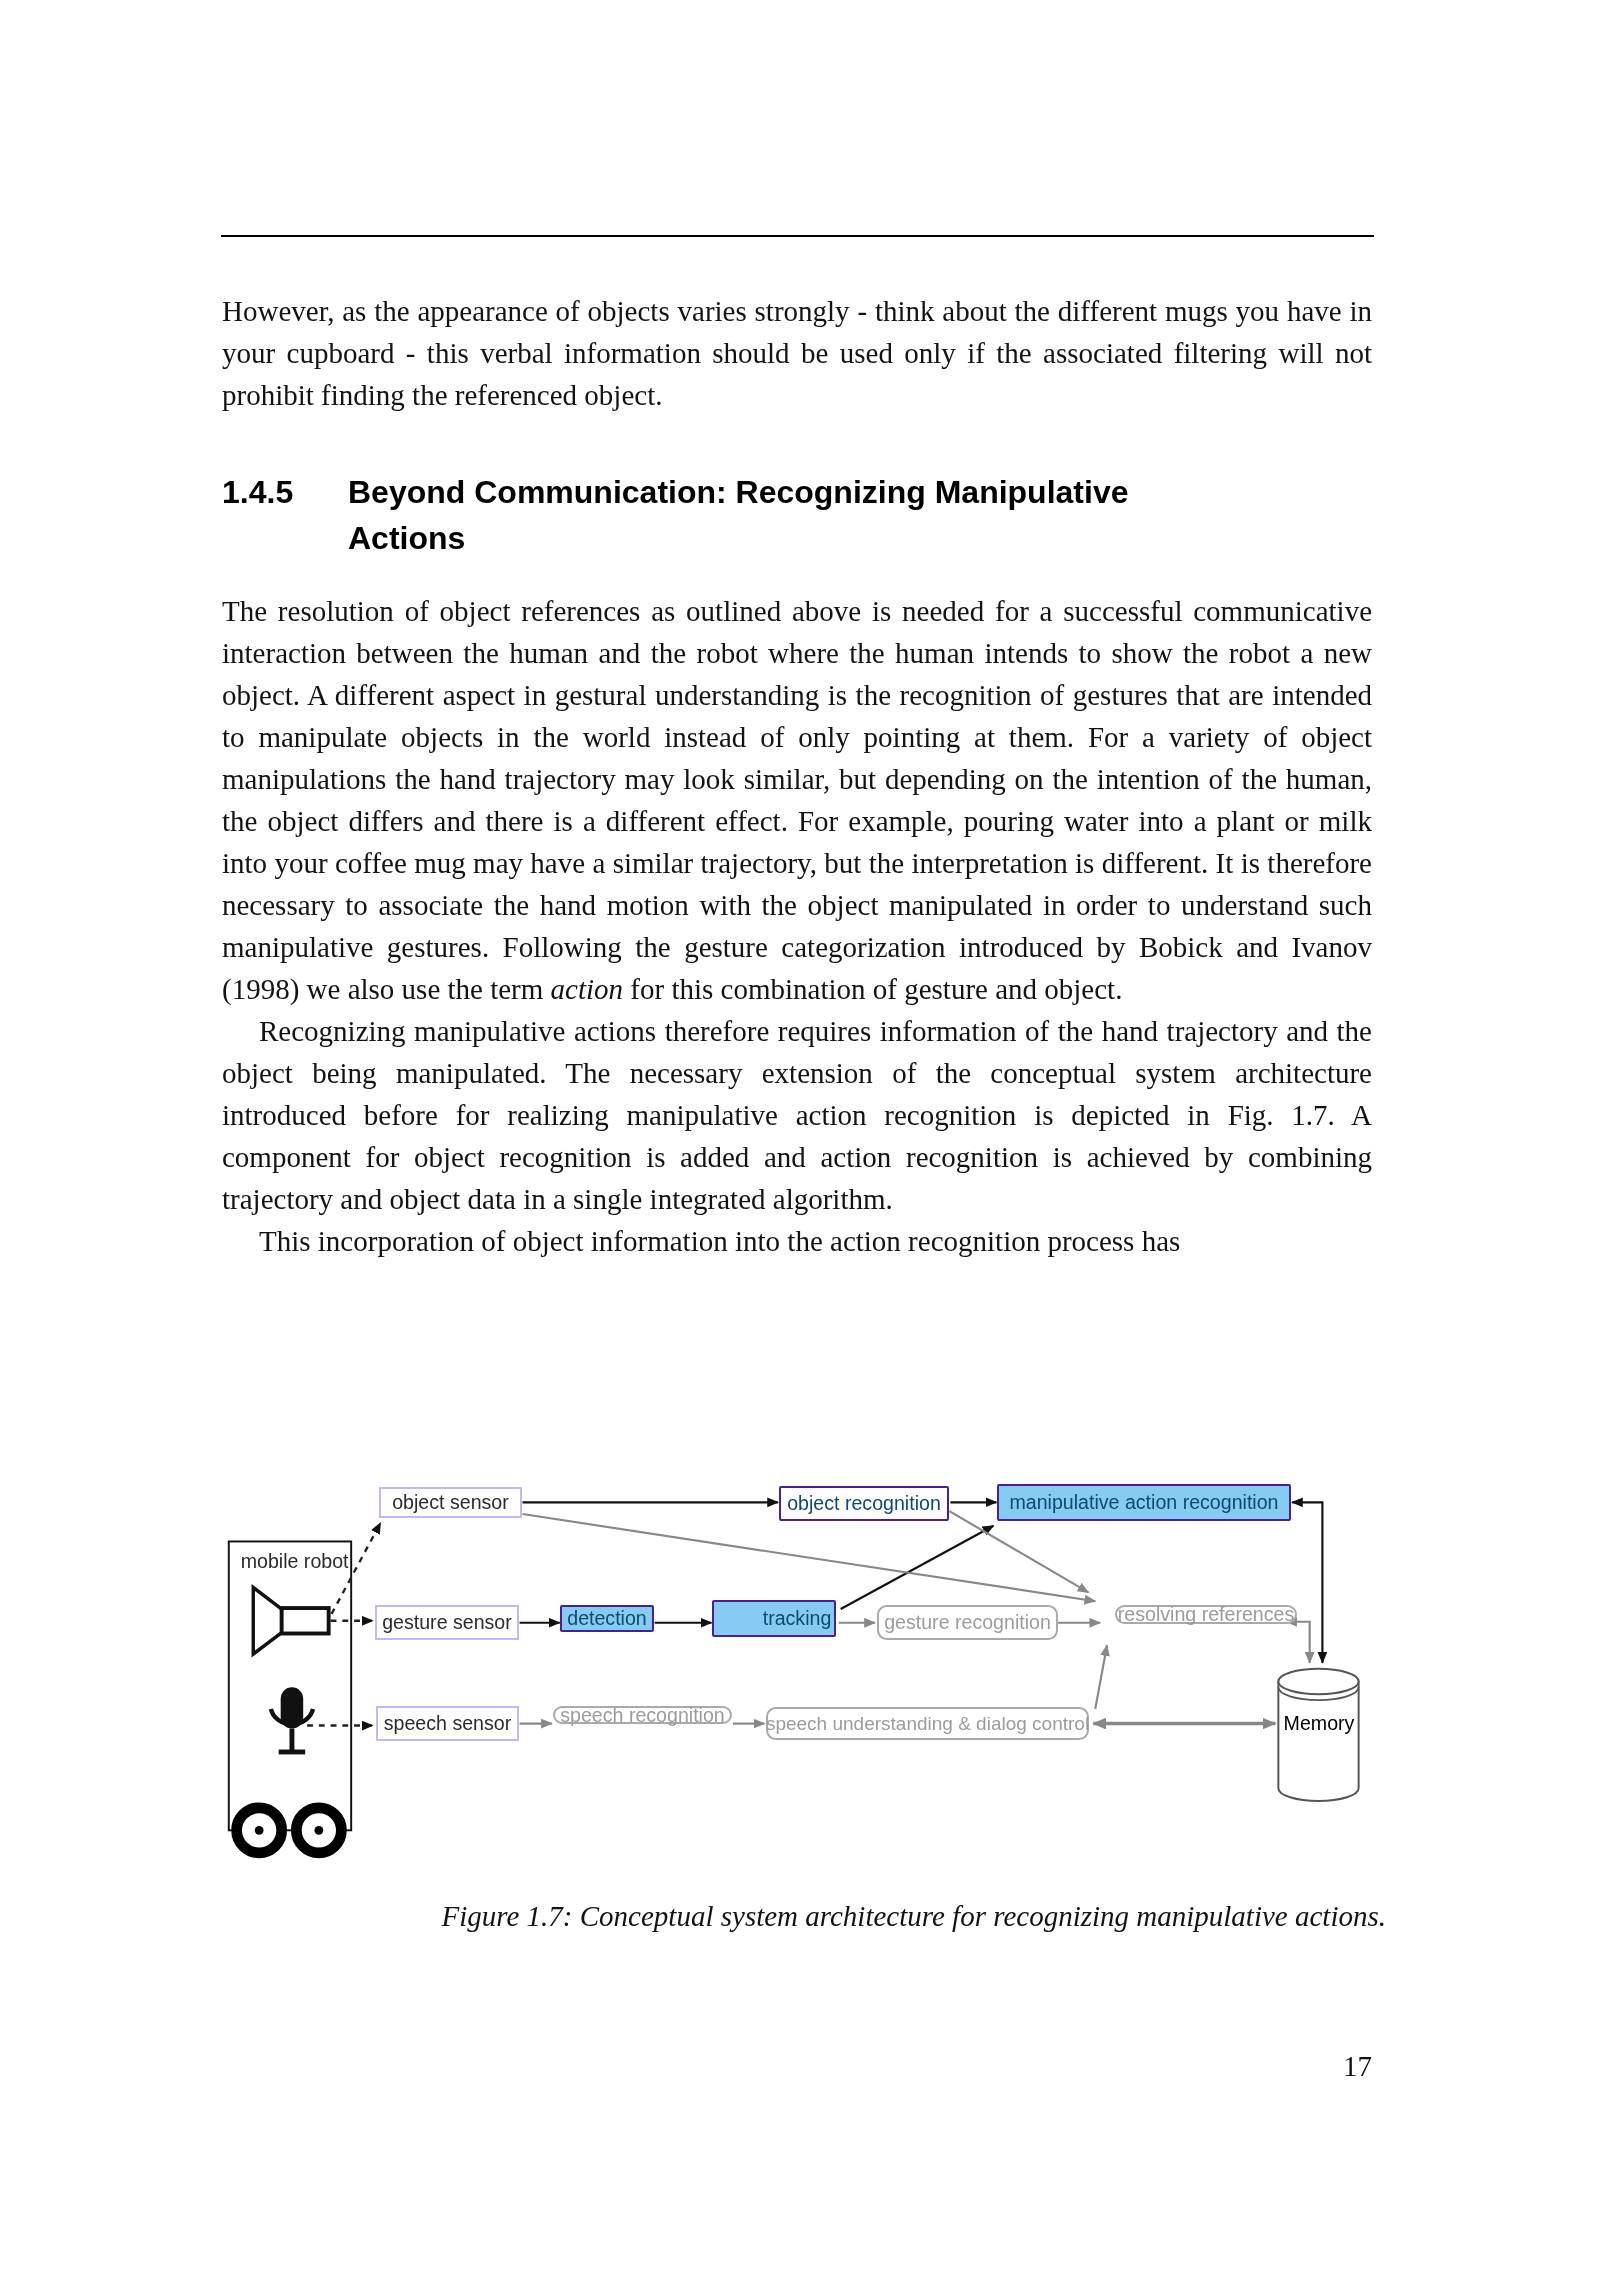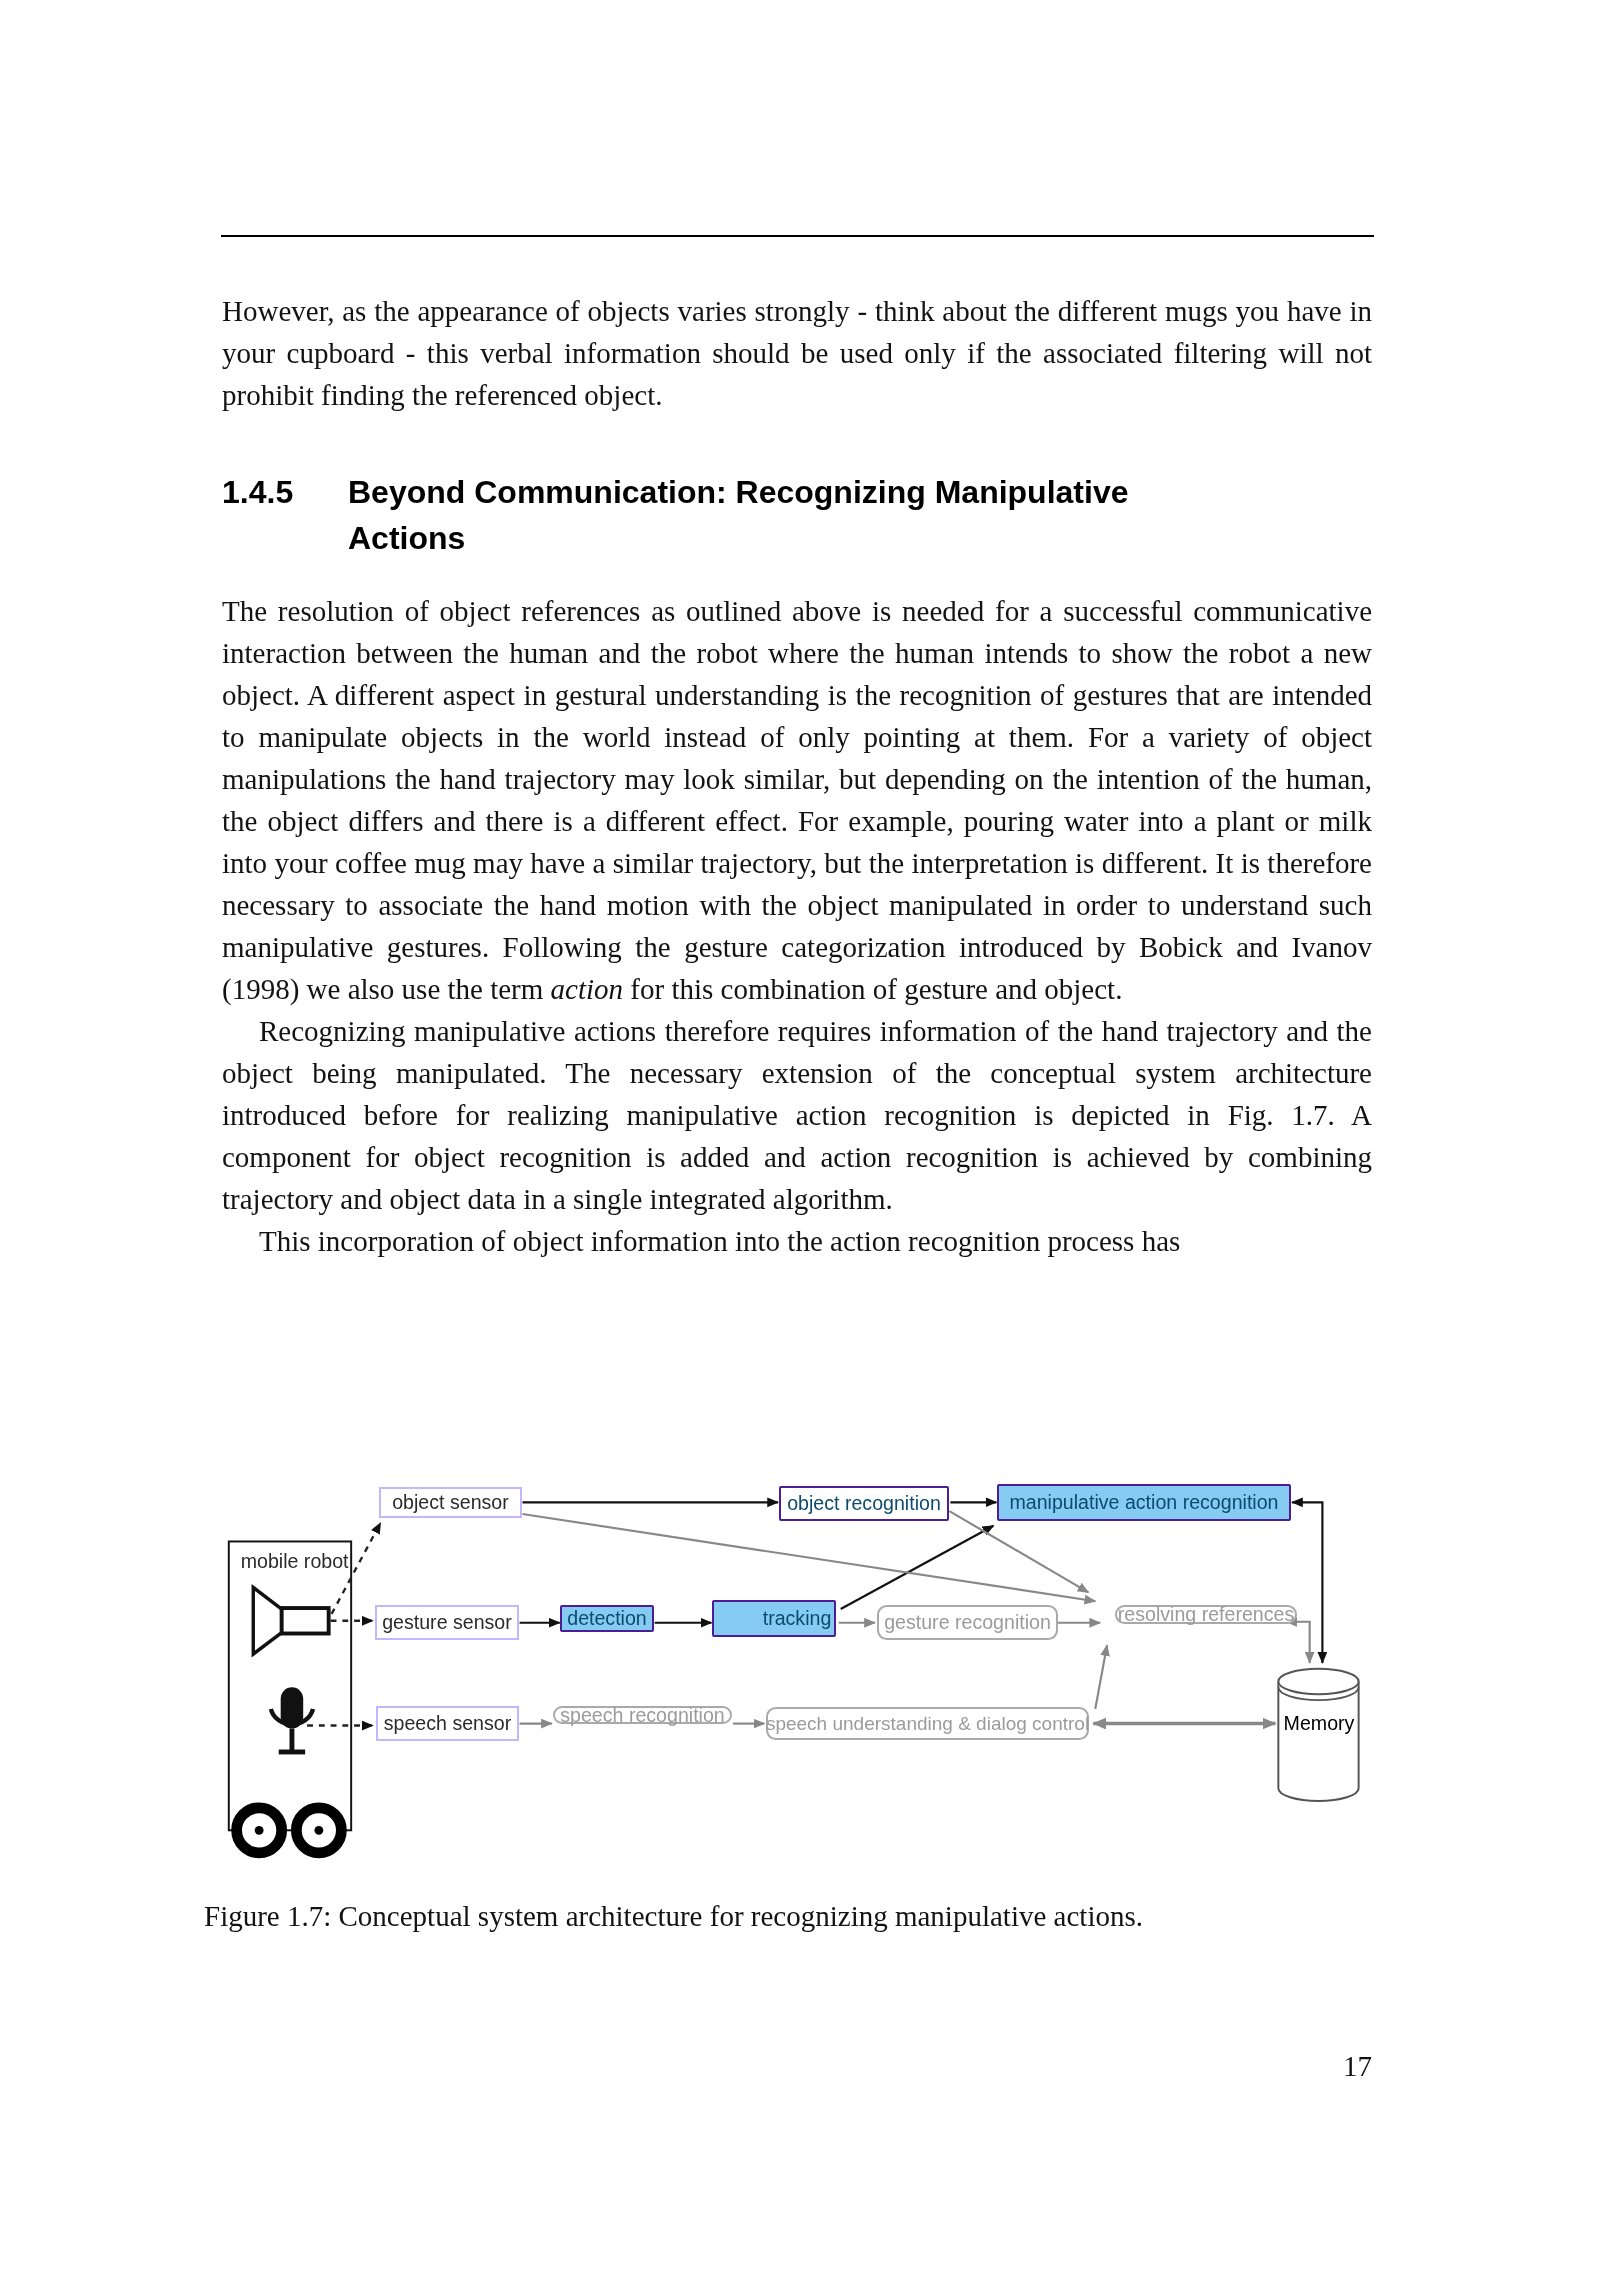--- a/index.html
+++ b/index.html
@@ -27,22 +27,22 @@
         font-family:"Liberation Sans", sans-serif;font-size:19.6px;background:#fff;box-sizing:border-box;
         white-space:nowrap;}
   .sq{border:2px solid #c4b5fd;color:#2b2b2b;}
   .rd{border:2px solid #4c1d95;border-radius:2px;color:#0c4a6e;}
   .blue{background:#86cbf2;}
   .gray{border:2px solid #a9a9a9;color:#9b9b9b;border-radius:9.8px;}
   .robot-box-label{position:absolute;z-index:2;font-family:"Liberation Sans", sans-serif;
         font-size:19.6px;color:#2b2b2b;}
   .mem-label{position:absolute;z-index:2;width:80px;text-align:center;
         font-family:"Liberation Sans", sans-serif;font-size:19.6px;color:#000;}
-  .caption{position:absolute;left:204px;top:1900px;width:1150px;text-align:left;
-        font-size:29px;color:#131313;}
+  .caption{position:absolute;left:236px;top:1900px;width:1150px;text-align:right;
+        font-size:29px;color:#131313;font-style:italic;}
   .pagenum{position:absolute;left:222px;top:2050px;width:1150px;text-align:right;font-size:29px;color:#111;}
 </style>
 </head>
 <body>
 
 <div class="page">
 
   <div class="headrule"></div>
 
   <div class="flow">

